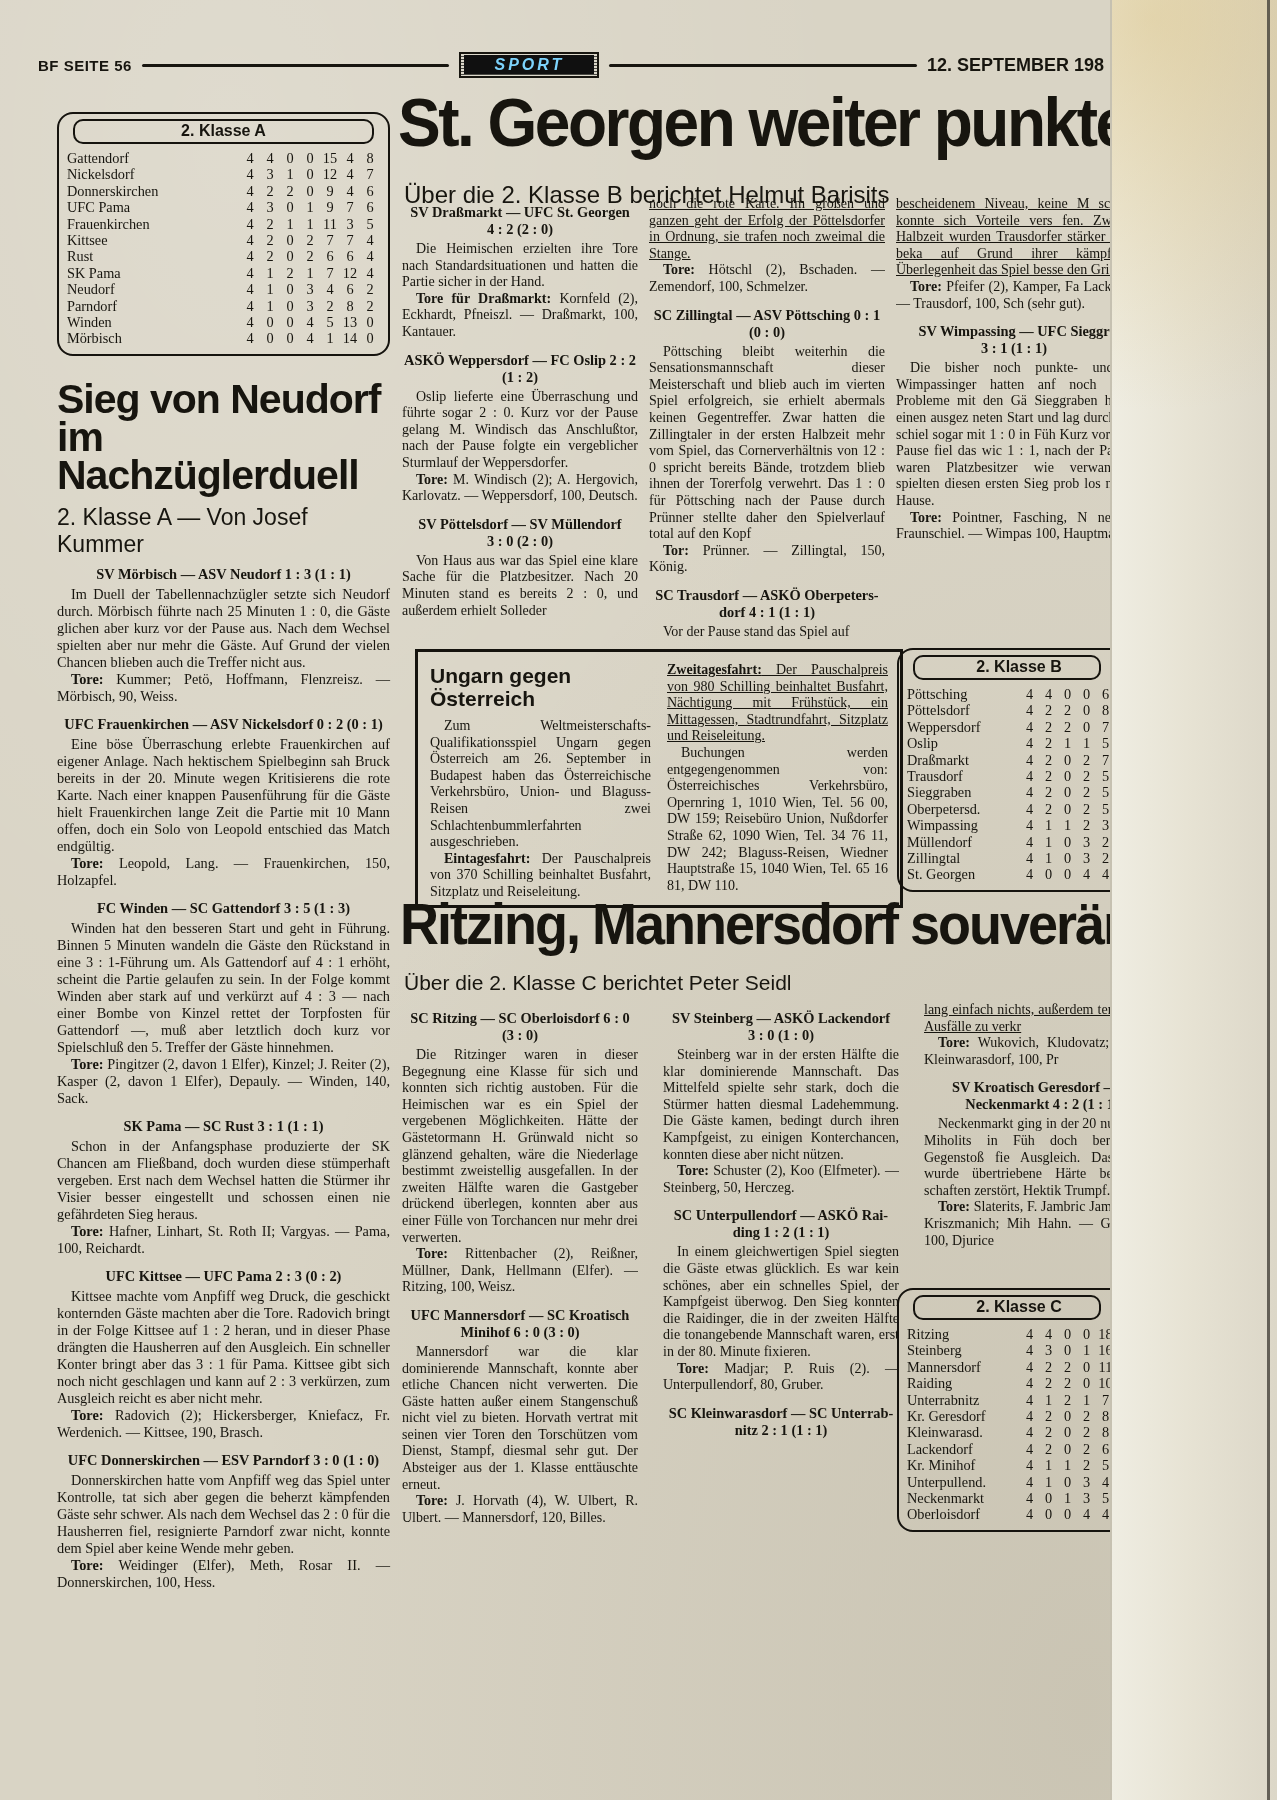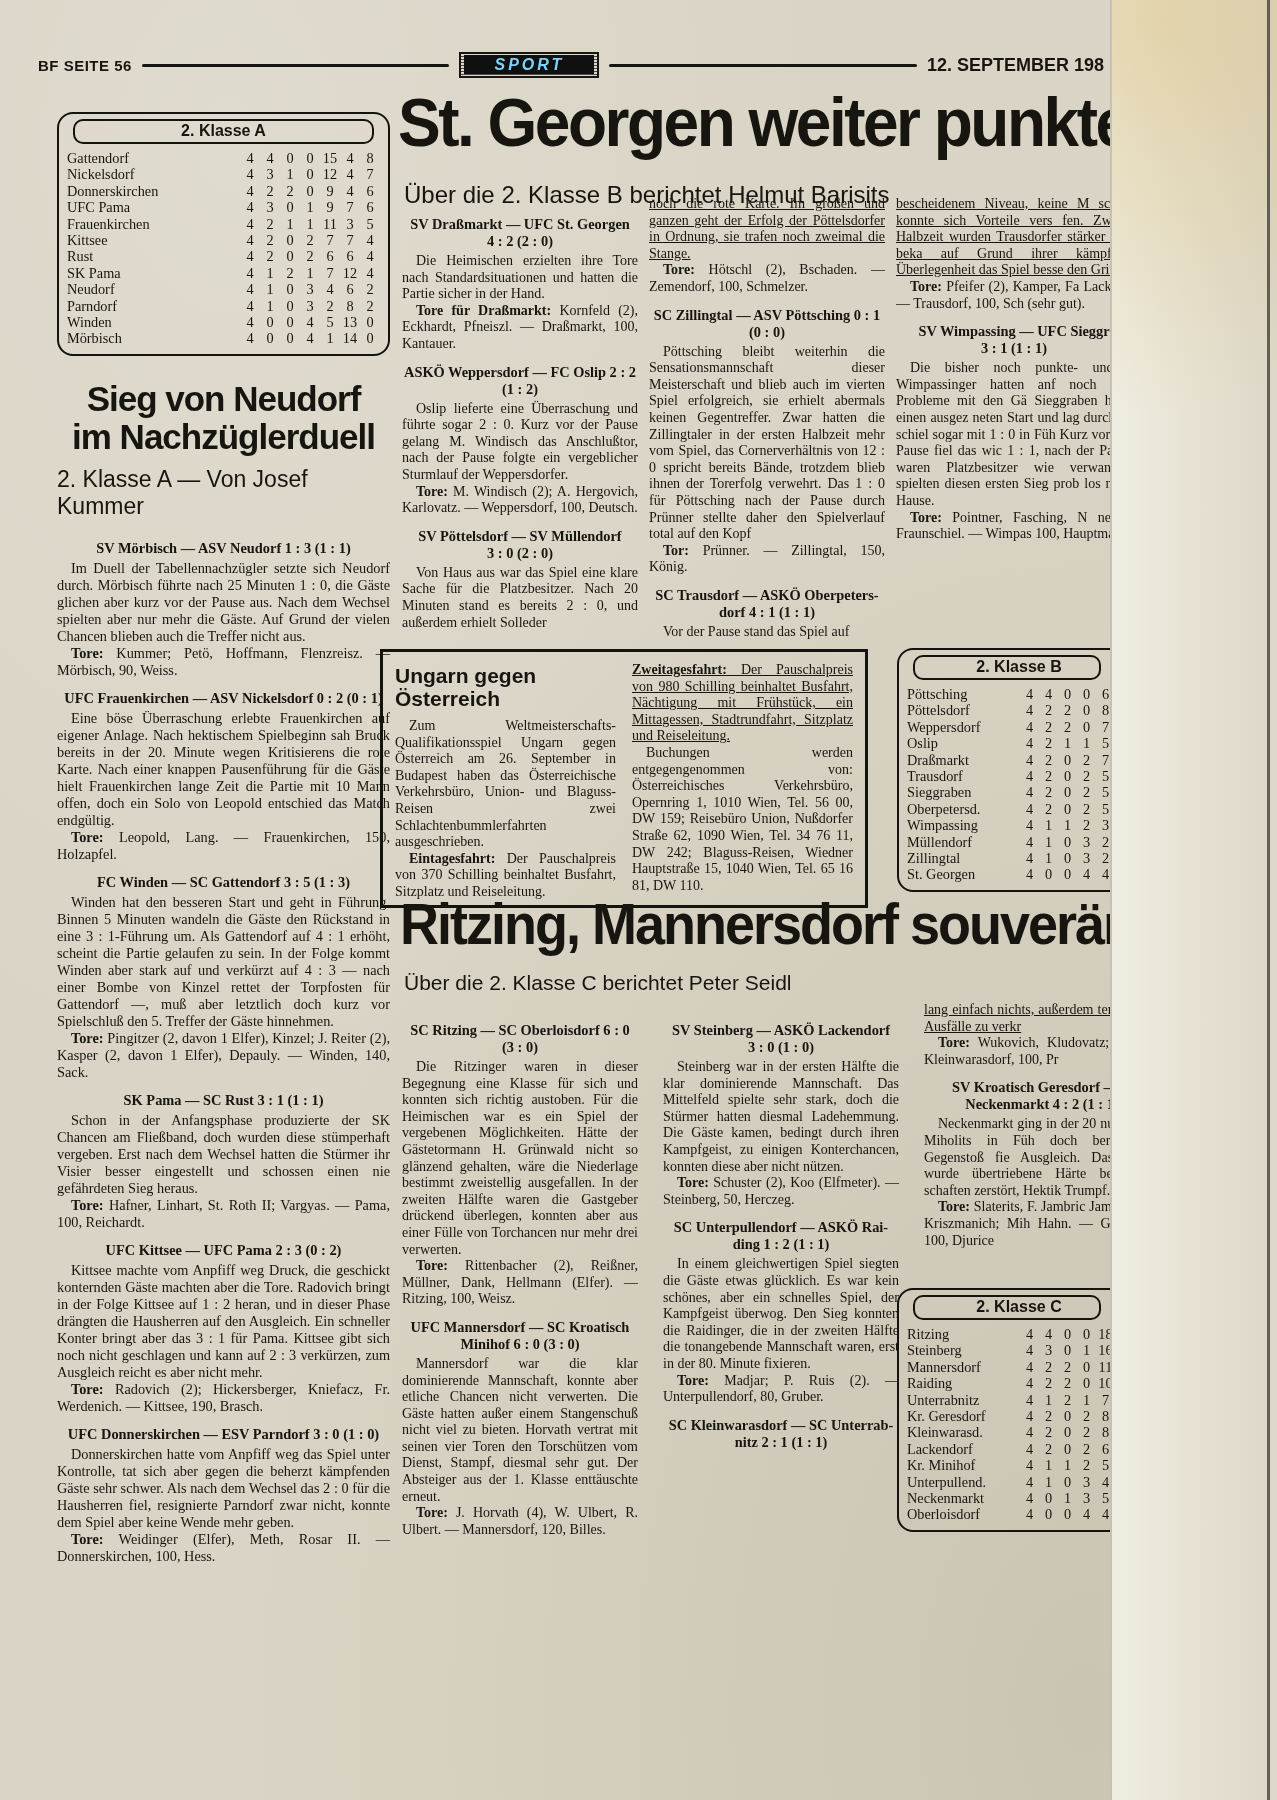--- a/index.html
+++ b/index.html
@@ -47,43 +47,43 @@
   .t-row  { display:flex; font-size:14.3px; line-height:16.4px; }
   .t-team { flex:1; white-space:nowrap; overflow:hidden; }
   .t-num  { width:20px; text-align:center; }
   .box-b .t-num, .box-c .t-num { width:19px; }
   .box-b { position:absolute; left:897px; top:648px; width:228px; }
   .box-c { position:absolute; left:897px; top:1288px; width:228px; }
 
   
   .col-left { position:absolute; left:57px; top:112px; width:333px; }
   .headline-left { margin-top:24px; font-family:"Liberation Sans", sans-serif; font-weight:bold;
-                   font-size:35px; line-height:38px; letter-spacing:-1px;text-align:center; }
+                   font-size:41px; line-height:38px; letter-spacing:-1px; }
   .byline-left { font-family:Liberation Sans, sans-serif; font-size:23px; margin:10px 0 0; }
 
   
   .article .match-h { text-align:center; font-weight:bold; font-size:14.4px; line-height:17px;
                       margin:11px 0 3px; }
-  .article:first-child .match-h { margin-top:20px; }
+  .article:first-child .match-h { margin-top:8px; }
   .body { text-align:justify; font-size:14.3px; line-height:17px; text-indent:14px;
           hyphens:auto; -webkit-hyphens:auto; }
   .ncol .body, .tcol .body { font-size:14px; line-height:16.6px; }
   .body.ni { text-indent:0;text-decoration:underline; }
   .b { font-weight:bold; }
 
   
   .headline-b { position:absolute; left:398px; top:82px; font-family:"Liberation Sans", sans-serif;
                 font-weight:bold; font-size:64px; letter-spacing:-2.5px; white-space:nowrap;
                 transform:scaleY(1.08); transform-origin:left top; }
   .byline-b   { position:absolute; left:404px; top:181px; font-family:"Liberation Sans", sans-serif; font-size:24px; }
   .cols-b { position:absolute; left:402px; top:196px; display:flex; gap:11px; }
   .cols-b .ncol { width:236px; height:452px; overflow:hidden; }
 
   
-  .travel { position:absolute; left:380px; top:649px; width:488px; height:259px;
+  .travel { position:absolute; left:415px; top:649px; width:488px; height:259px;
             border:3px solid #15130e; padding:10px 12px; display:flex; gap:16px; overflow:hidden; }
   .travel .tcol { flex:1; }
   .travel-title { font-family:"Liberation Sans", sans-serif; font-weight:bold; font-size:21px;
                   line-height:23px; margin:2px 0 8px; width:170px; }
 
   
   .headline-c { position:absolute; left:400px; top:891px; font-family:"Liberation Sans", sans-serif;
                 font-weight:bold; font-size:54px; letter-spacing:-2px; white-space:nowrap;
                 transform:scaleY(1.06); transform-origin:left top; }
   .byline-c   { position:absolute; left:404px; top:971px; font-family:"Liberation Sans", sans-serif; font-size:21px; }

